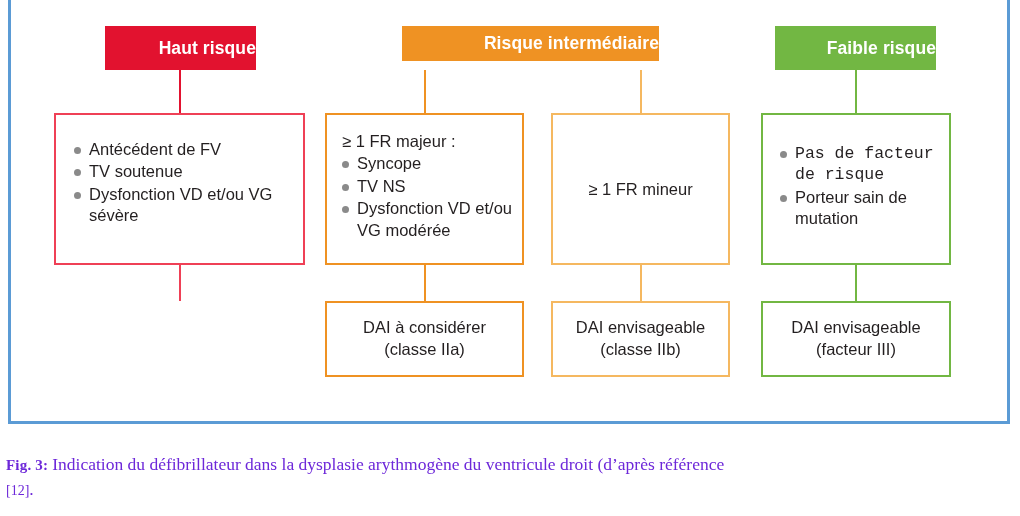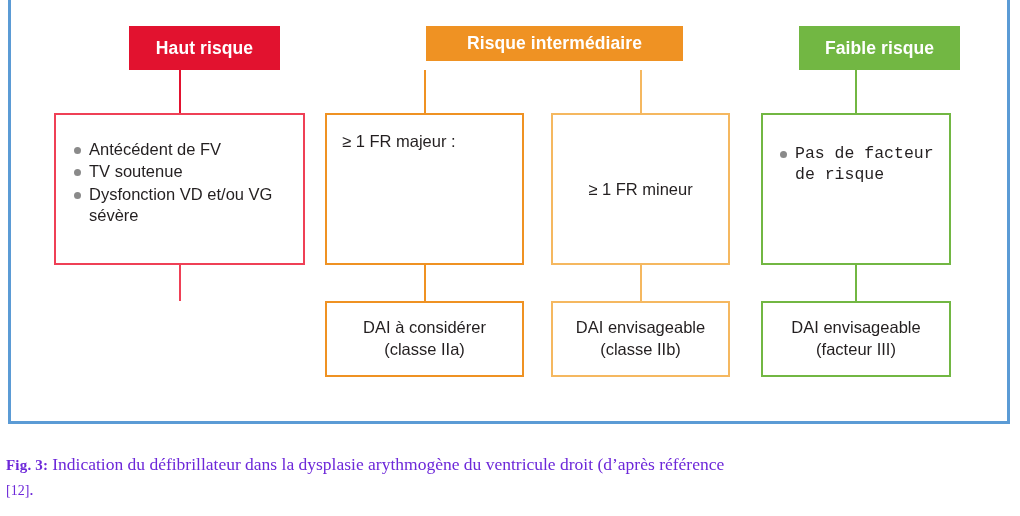--- a/index.html
+++ b/index.html
@@ -14,24 +14,23 @@
     position:absolute;left:8px;top:-6px;width:1002px;height:430px;
     border:3px solid #5b9bd5;border-top:none;box-sizing:border-box;
     background:#ffffff;
   }
 
   #diagram{position:absolute;left:0;top:0;width:1020px;height:424px;}
 
   
   .hdr{
     position:absolute;box-sizing:border-box;
-    display:flex;align-items:center;justify-content:center;
+    display:flex;align-items:center;justify-content:flex-end;
     color:#ffffff;font-weight:bold;font-size:17.5px;letter-spacing:.1px;
     white-space:nowrap;
-    margin-left:24px;
   }
   .box{
     position:absolute;box-sizing:border-box;background:#ffffff;
     border-style:solid;
   }
   .outcome{
     position:absolute;box-sizing:border-box;background:#ffffff;
     border-style:solid;display:flex;flex-direction:column;
     align-items:center;justify-content:center;
     font-size:16.5px;color:#231f20;line-height:1.32;text-align:center;
@@ -94,20 +93,25 @@
 
   <div class="hdr" style="left:402px;top:26px;width:257px;height:35px;background:#ef9223;">
     <span>Risque intermédiaire</span>
   </div>
   <div class="vline" style="left:424px;top:70px;height:43px;background:#ef9223;"></div>
   <div class="vline" style="left:640px;top:70px;height:43px;background:#f5b860;"></div>
 
   <div class="box" style="left:325px;top:113px;width:199px;height:152px;border-width:2.5px;border-color:#ef9223;">
     <div style="margin:16px 10px 0 15px;">
       <div class="lead">≥ 1 FR majeur :</div>
+      <ul class="blist">
+        <li>Syncope</li>
+        <li>TV NS</li>
+        <li style="width:168px;">Dysfonction VD et/ou VG modérée</li>
+      </ul>
     </div>
   </div>
   <div class="vline" style="left:424px;top:265px;height:36px;background:#ef9223;"></div>
 
   <div class="outcome" style="left:325px;top:301px;width:199px;height:76px;border-width:2.5px;border-color:#ef9223;">
     <span>DAI à considérer</span>
     <span>(classe IIa)</span>
   </div>
 
   <div class="box centered" style="left:551px;top:113px;width:179px;height:152px;border-width:2.5px;border-color:#f5b860;">
@@ -121,20 +125,21 @@
   </div>
 
   <div class="hdr" style="left:775px;top:26px;width:161px;height:44px;background:#72b743;">
     <span>Faible risque</span>
   </div>
   <div class="vline" style="left:855px;top:70px;height:43px;background:#72b743;"></div>
 
   <div class="box" style="left:761px;top:113px;width:190px;height:152px;border-width:2.5px;border-color:#72b743;">
     <ul class="blist" style="margin:28px 0 0 17px;">
       <li style="width:140px;font-family:Liberation Mono, monospace;">Pas de facteur de risque</li>
+      <li style="width:140px;">Porteur sain de mutation</li>
     </ul>
   </div>
   <div class="vline" style="left:855px;top:265px;height:36px;background:#72b743;"></div>
 
   <div class="outcome" style="left:761px;top:301px;width:190px;height:76px;border-width:2.5px;border-color:#72b743;">
     <span>DAI envisageable</span>
     <span>(facteur III)</span>
   </div>
 
 </div>

